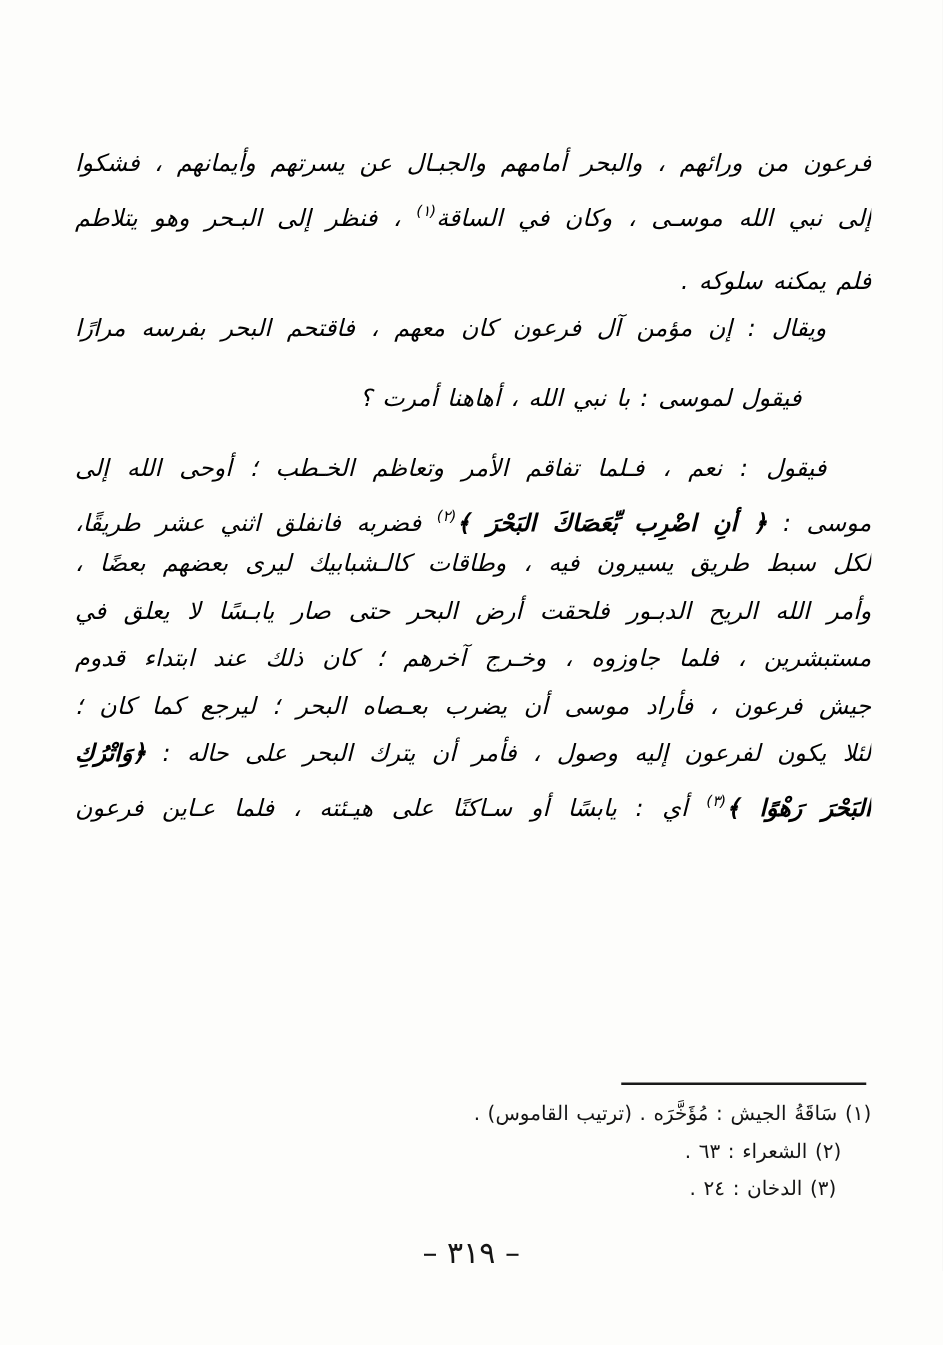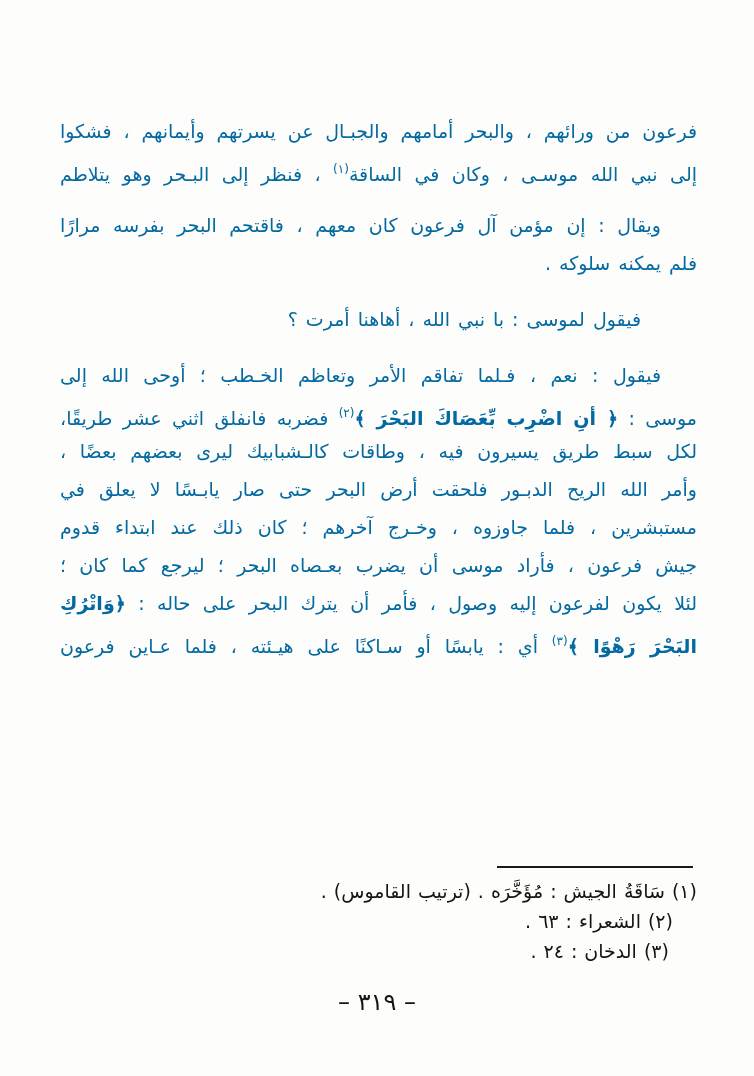--- a/index.html
+++ b/index.html
@@ -33,21 +33,21 @@
     white-space: nowrap;
   }
   .line.full {
     white-space: normal;
     text-align: justify;
     text-align-last: justify;
   }
   .line.natural {
     text-align: right;
   }
-  .seg { color: #0369a1; }
+  .seg { color: #000000; font-style: italic; }
   .seg.quran {
     font-weight: 700;
     letter-spacing: 0.2px;
   }
   .seg.supref {
     font-size: 12px;
     vertical-align: 8px;
     font-weight: 400;
     word-spacing: 0;
   }
@@ -63,21 +63,21 @@
     left: 60px;
   }
   .footnote-separator {
     width: 196px;
     height: 0;
     border-top: 2px solid #1a1a1a;
     margin: 0 4px 8px auto; 
     margin-right: 4px;
   }
   .footnote {
-    font-size: 19px;
+    font-size: 16px;
     line-height: 30px;
     word-spacing: 1px;
     white-space: nowrap;
     overflow: hidden;
   }
   .page-number {
     position: absolute;
     top: 988px;
     left: 0;
     width: 100%;
@@ -91,22 +91,22 @@
 <body>
 
 <div class="page">
 
   <div class="body-text">
       <div class="paragraph">
         <div class="line full"><span class="seg">فرعون من ورائهم ، والبحر أمامهم والجبـال عن يسرتهم وأيمانهم ، فشكوا</span></div>
         <div class="line full"><span class="seg">إلى نبي الله موسـى ، وكان في الساقة</span><span class="seg supref">(١)</span><span class="seg"> ، فنظر إلى البـحر وهو يتلاطم</span></div>
       </div>
       <div class="paragraph">
+        <div class="line natural"><span class="seg">فلم يمكنه سلوكه .</span></div>
         <div class="line full" style="padding-right: 36px;"><span class="seg">ويقال : إن مؤمن آل فرعون كان معهم ، فاقتحم البحر بفرسه مرارًا</span></div>
-        <div class="line natural"><span class="seg">فلم يمكنه سلوكه .</span></div>
       </div>
       <div class="paragraph">
         <div class="line natural" style="padding-right: 56px;"><span class="seg">فيقول لموسى : با نبي الله ، أهاهنا أمرت ؟</span></div>
       </div>
       <div class="paragraph">
         <div class="line full" style="padding-right: 36px;"><span class="seg">فيقول : نعم ، فـلما تفاقم الأمر وتعاظم الخـطب ؛ أوحى الله إلى</span></div>
         <div class="line full"><span class="seg">موسى : </span><span class="seg quran">﴿ أنِ اضْرِب بِّعَصَاكَ البَحْرَ ﴾</span><span class="seg supref">(٢)</span><span class="seg"> فضربه فانفلق اثني عشر طريقًا،</span></div>
         <div class="line full"><span class="seg">لكل سبط طريق يسيرون فيه ، وطاقات كالـشبابيك ليرى بعضهم بعضًا ،</span></div>
         <div class="line full"><span class="seg">وأمر الله الريح الدبـور فلحقت أرض البحر حتى صار يابـسًا لا يعلق في</span></div>
         <div class="line full"><span class="seg">مستبشرين ، فلما جاوزوه ، وخـرج آخرهم ؛ كان ذلك عند ابتداء قدوم</span></div>

